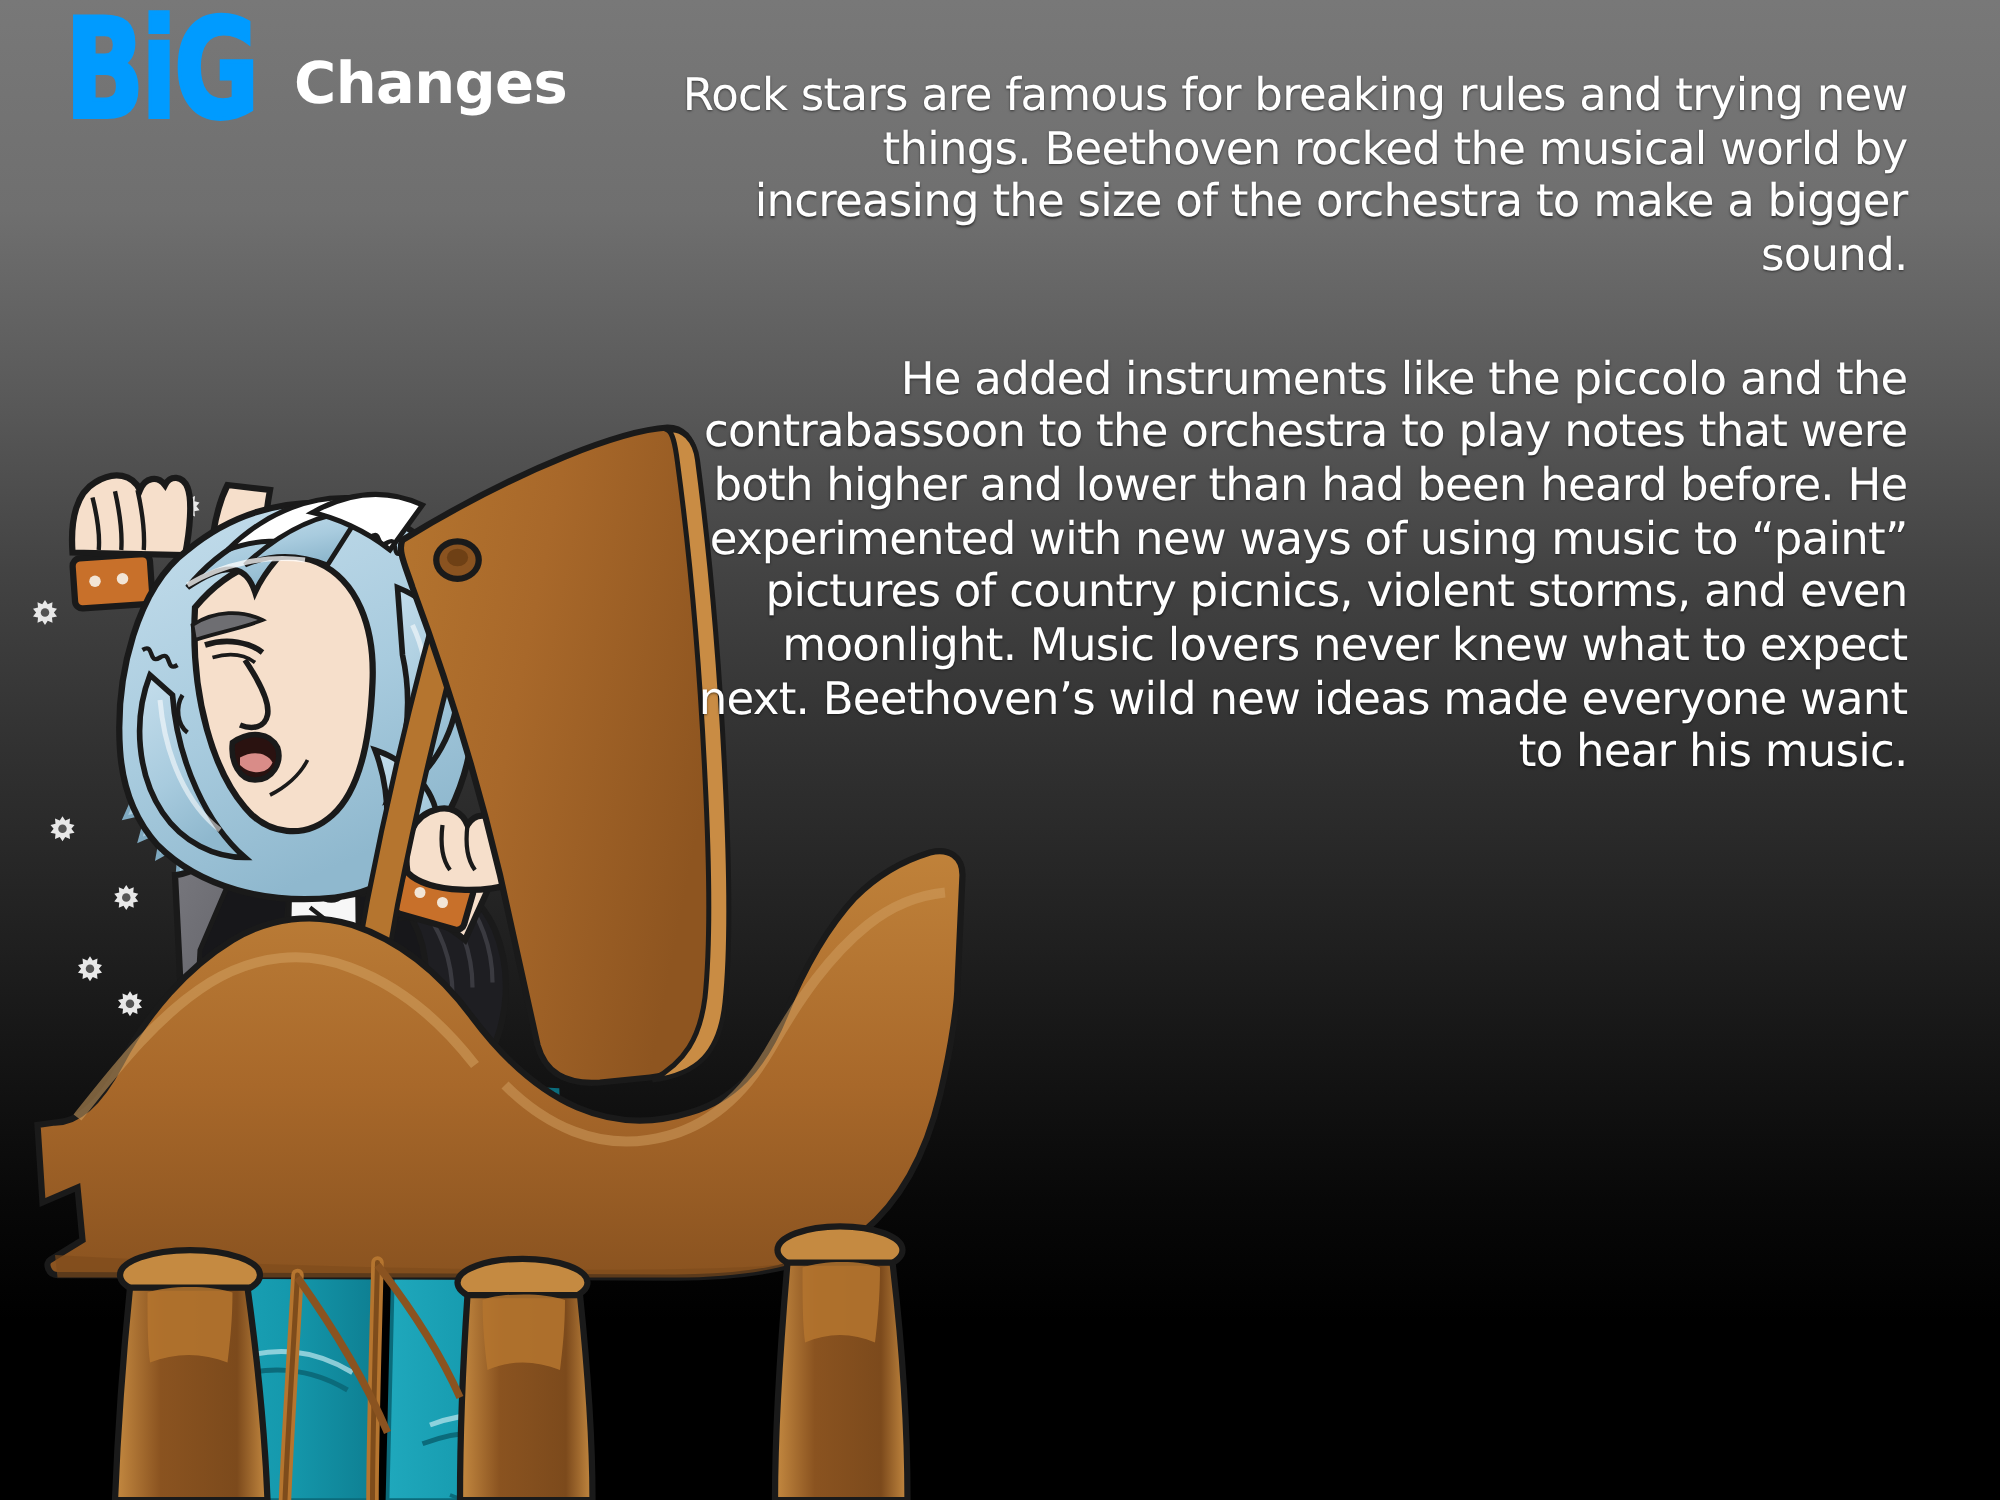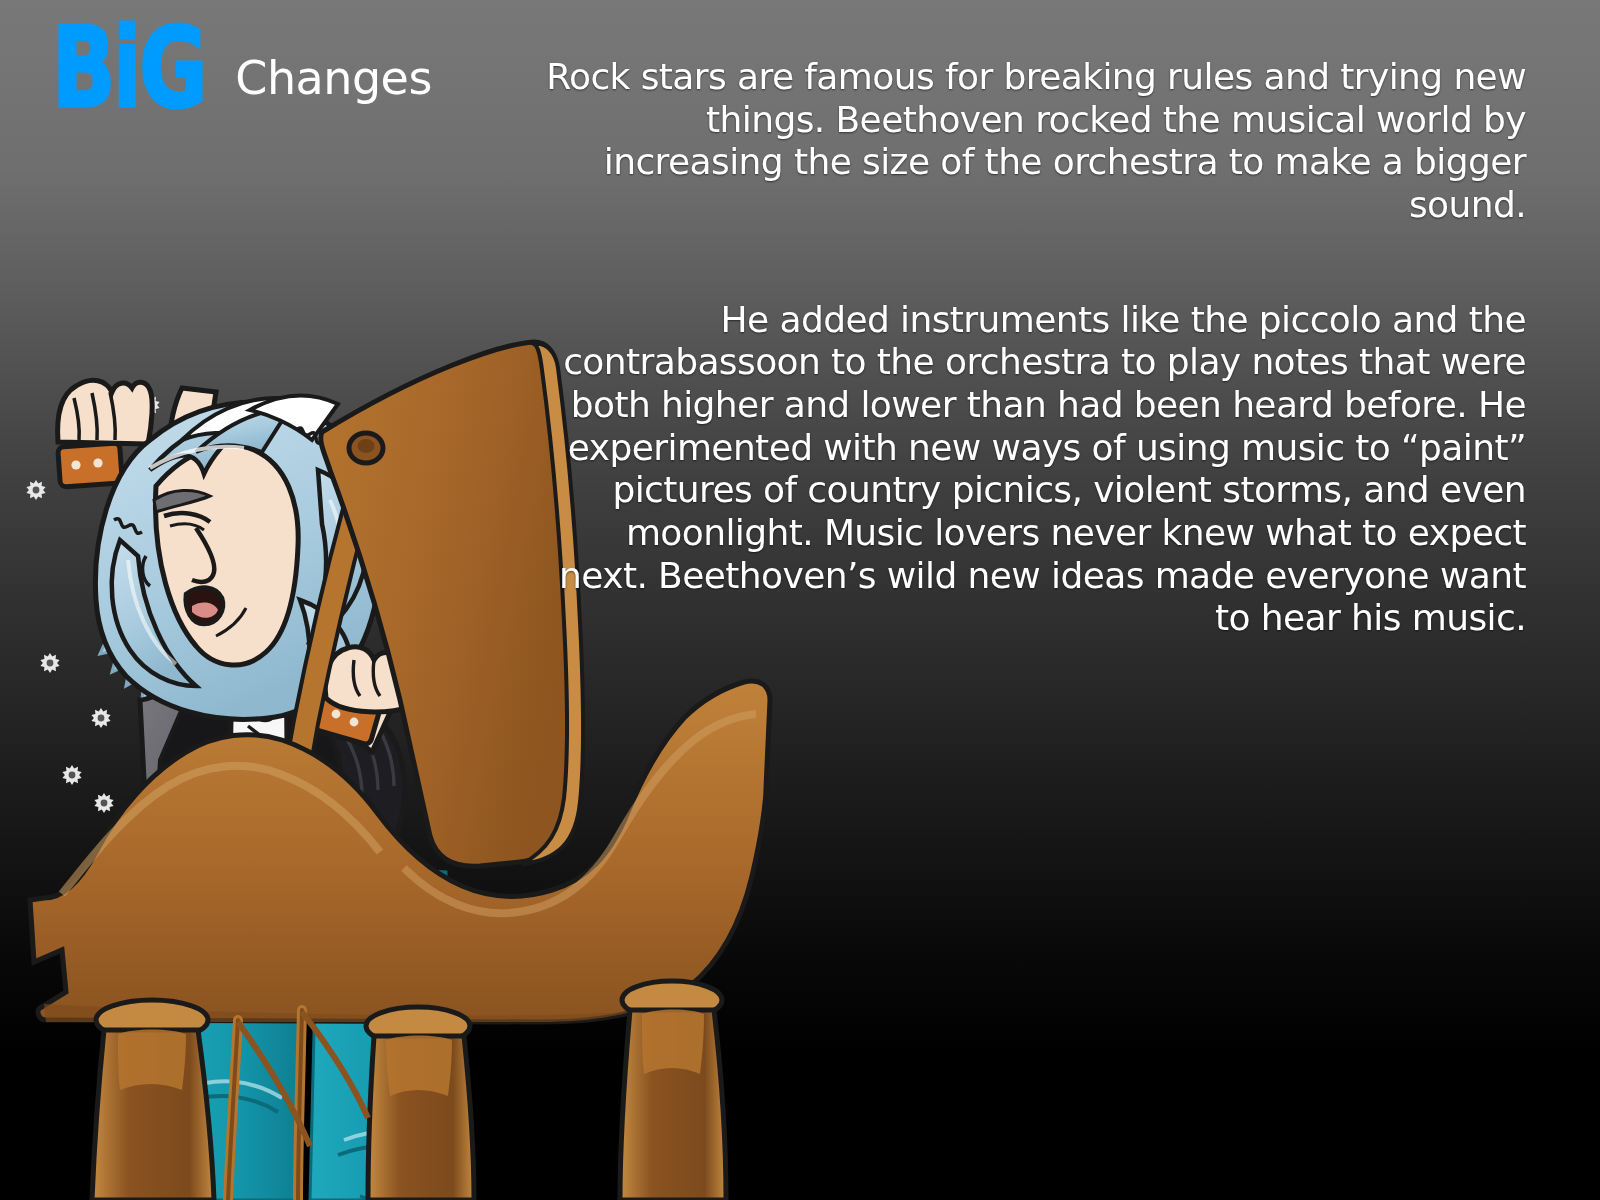--- a/index.html
+++ b/index.html
@@ -19,38 +19,38 @@
         #141414 71%,
         #080808 80%,
         #000000 88%,
         #000000 100%);
     font-family:"Liberation Sans", sans-serif;
     overflow:hidden;
   }
 
   
   .title-block{
-    position:absolute; left:52px; top:28px;
+    position:absolute; left:52px; top:16px;
     display:flex; align-items:flex-end; gap:14px;
     z-index:40;
     justify-content:center;
   }
   .title-big{
     font-family:"DejaVu Sans", sans-serif;
     font-weight:bold;
     font-size:104px;
     line-height:0.82;
     letter-spacing:-3px;
     transform:scaleX(0.80) scaleY(1.06);
     transform-origin:left bottom;
     -webkit-text-stroke:3px currentColor;
   }
   .title-sub{
     font-family:"DejaVu Sans", sans-serif;
-    font-weight:normal;
+    font-weight:bold;
     font-size:46px;
     line-height:1;
     letter-spacing:-0.5px;
     padding-bottom:12px;
     margin-left:-22px;
   }
 
   
   .copy{
     position:absolute;
@@ -61,21 +61,21 @@
     z-index:35;
   }
   .copy p{
     font-family:"DejaVu Sans", sans-serif;
     font-size:36px;
     line-height:1.185;
     letter-spacing:-0.6px;
     text-shadow:0 1px 2px rgba(0,0,0,.55);
   }
   .copy p.p1{ margin-bottom:0; }
-  .copy p.p2{ margin-top:72px; }
+  .copy p.p2{ margin-top:56px; }
   .copy p.p3{ margin-top:44px; }
 
   
   .art{
     position:absolute; left:0; top:0;
     width:1600px; height:1200px;
     z-index:20;
     pointer-events:none;
   }
   .art svg{ display:block; width:1600px; height:1200px; }

